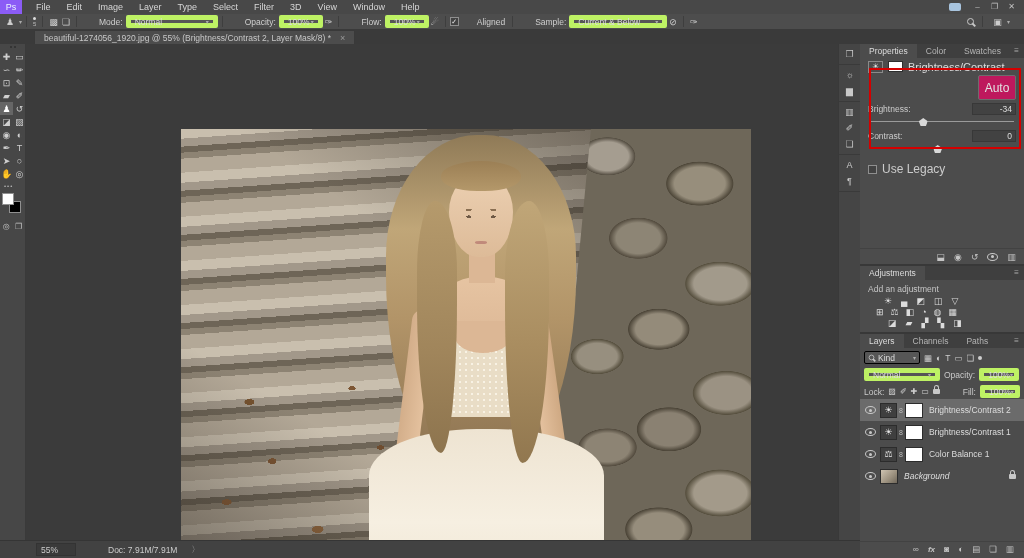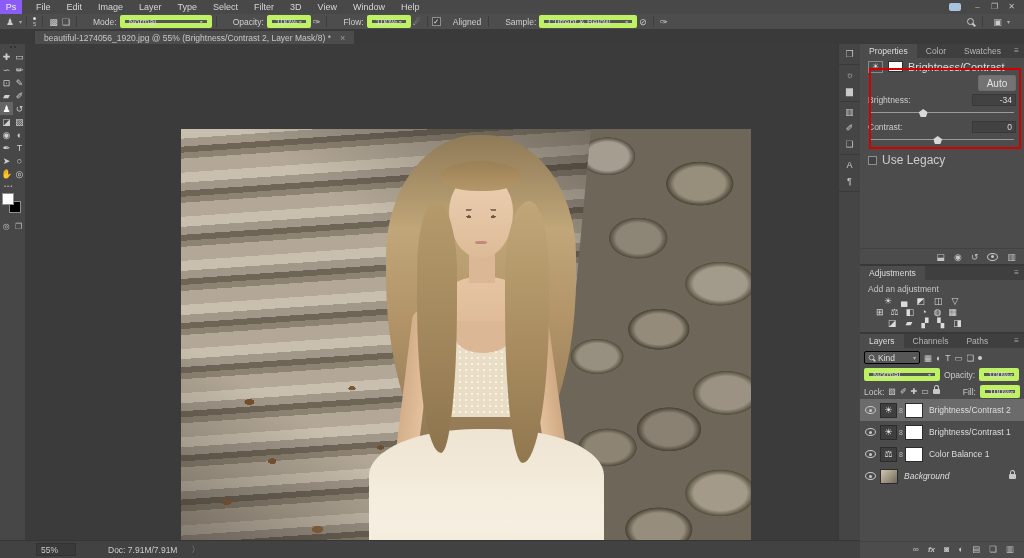--- a/index.html
+++ b/index.html
@@ -18,21 +18,21 @@
   
   #optionsbar { position:absolute; left:0; top:14px; width:1024px; height:16px; background:#4d4d4d; border-bottom:1px solid #3a3a3a; display:flex; align-items:center; padding:0 4px; font-size:8.5px; color:#cfcfcf; }
   .vsep { width:1px; height:11px; background:#3e3e3e; margin:0 4px; flex:none; }
   .obicon { font-size:9px; color:#ccc; padding:0 2px; flex:none; }
   .caret { font-size:6px; color:#aaa; margin-left:3px; }
   .dd { background:#565656; border:5px solid #bef264; border-radius:2px; height:13px; display:flex; align-items:center; padding:0 4px; font-size:8.5px; color:#ddd; flex:none; }
   .brushprev { display:flex; flex-direction:column; align-items:center; line-height:4px; padding:0 2px; }
   .brushdot { width:3px; height:3px; border-radius:50%; background:#ddd; margin-bottom:2px; }
   .brushnum { font-size:6px; color:#bbb; }
   .cb { width:9px; height:9px; border:1px solid #8f8f8f; background:#424242; display:inline-flex; align-items:center; justify-content:center; font-size:7px; color:#e8e8e8; flex:none; }
-  .oblabel { margin:0 3px 0 12px; flex:none; }
+  .oblabel { margin:0 3px 0 18px; flex:none; }
   .ob-right { margin-left:auto; display:flex; align-items:center; padding-right:10px; }
   .mag { width:7px; height:7px; border:1.5px solid #c8c8c8; border-radius:50%; position:relative; display:inline-block; flex:none; }
   .mag:after { content:""; position:absolute; width:4px; height:1.5px; background:#c8c8c8; transform:rotate(45deg); right:-3px; bottom:-1px; }
 
   
   #tabrow { position:absolute; left:0; top:30px; width:1024px; height:14px; background:#3a3a3a; display:flex; }
   .doctab { height:14px; margin-left:34px; background:#4c4c4c; border:1px solid #393939; border-bottom:none; color:#c8c8c8; font-size:8.5px; display:flex; align-items:center; padding:0 9px; gap:9px; }
   .tabclose { color:#9a9a9a; font-size:9px; }
 
   
@@ -112,21 +112,21 @@
   .ptabs { height:14px; background:#3f3f3f; display:flex; align-items:stretch; }
   .ptab { padding:0 9px; font-size:8.5px; color:#b5b5b5; line-height:14px; }
   .ptab.active { background:#4c4c4c; color:#ddd; }
   .pmenu { margin-left:auto; padding-right:5px; font-size:8px; color:#aaa; line-height:14px; }
 
   .phead { display:flex; align-items:center; gap:5px; padding:4px 8px 2px; height:15px; }
   .adjicon { width:15px; height:12px; border:1px solid #8a8a8a; display:flex; align-items:center; justify-content:center; font-size:8px; color:#e0e0e0; flex:none; }
   .maskthumb { width:15px; height:11px; background:#fff; border:1px solid #2e2e2e; flex:none; }
   .pheadtitle { font-size:11px; color:#ddd; }
   .autorow { display:flex; justify-content:flex-end; padding:2px 8px 0; }
-  .autobtn { width:38px; height:16px; background:#737373; border:1px solid #6d6d6d; border-radius:2px; font-size:10px; color:#e2e2e2; display:flex; align-items:center; justify-content:center; }
+  .autobtn { width:38px; height:25px; background:#be185d; border:1px solid #6d6d6d; border-radius:2px; font-size:12px; color:#e2e2e2; display:flex; align-items:center; justify-content:center; }
   .ctlrow { display:flex; justify-content:space-between; align-items:center; padding:3px 8px 0; font-size:8.5px; color:#ccc; }
   .valbox { width:44px; height:12px; background:#424242; border:1px solid #383838; color:#ddd; font-size:8.5px; text-align:right; padding-right:3px; line-height:11px; }
   .slider { position:relative; height:10px; margin:2px 10px 0; }
   .slider:before { content:""; position:absolute; left:0; right:0; top:4px; height:1px; background:#9a9a9a; }
   .thumb { position:absolute; top:1px; width:9px; height:8px; background:#d8d8d8; clip-path:polygon(50% 0,100% 42%,80% 100%,20% 100%,0 42%); transform:translateX(-50%); }
   .legacyrow { display:flex; align-items:center; gap:5px; padding:8px 8px 0; font-size:12px; color:#ccc; }
   .pfooter { position:absolute; left:0; right:0; bottom:0; height:16px; border-top:1px solid #424242; display:flex; align-items:center; justify-content:flex-end; gap:9px; padding-right:8px; font-size:9px; color:#c5c5c5; }
 
   #highlight { position:absolute; left:869px; top:68px; width:152px; height:81px; border:2px solid #d40000; z-index:50; pointer-events:none; }
 

